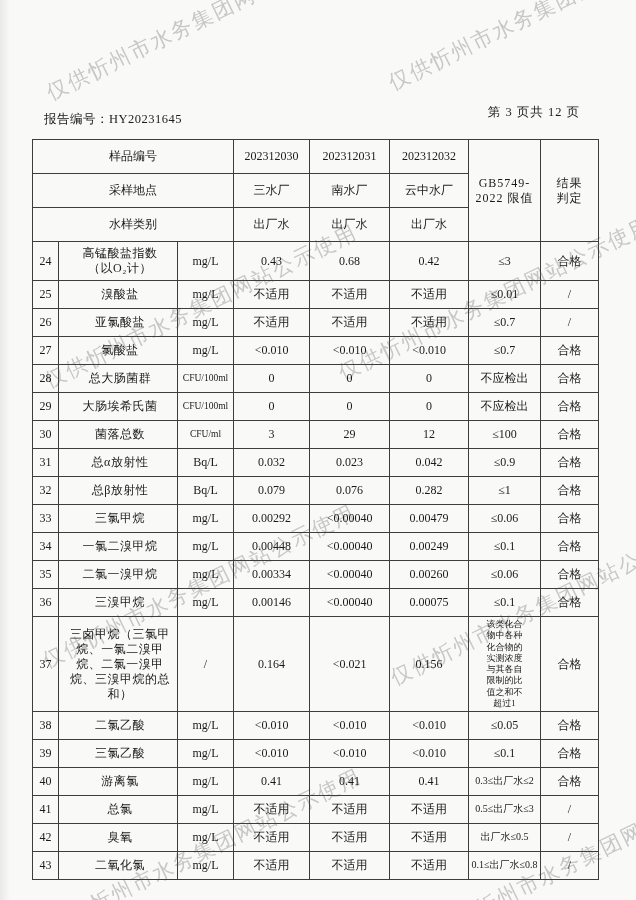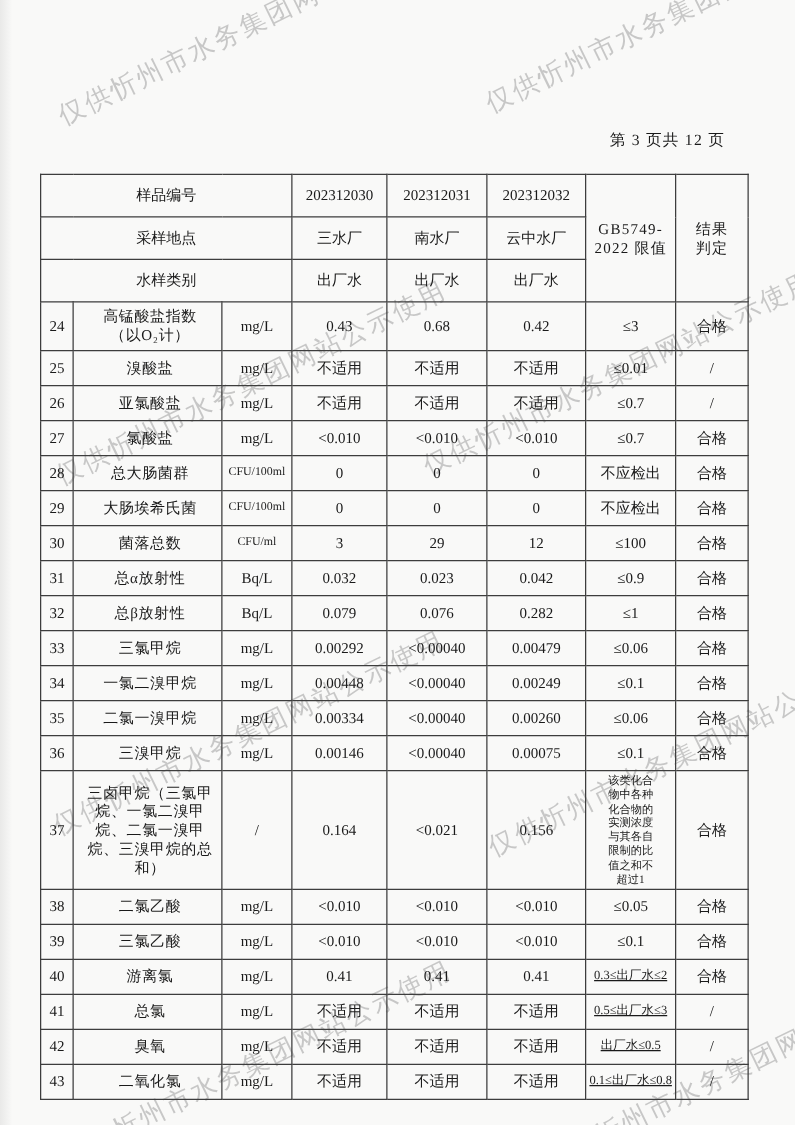--- a/index.html
+++ b/index.html
@@ -66,40 +66,41 @@
   thead td{height:25px;padding:1px 2px;}
   .c-no{padding-left:0;padding-right:0;}
   .c-param-name{
     text-align:center;
     padding-left:6px !important;
     white-space:pre-line;
     letter-spacing:0.5px;
   }
   .c-unit{font-size:12px;}
   .unit-small{font-size:9.5px !important;}
-  .limit-small{font-size:10px !important;letter-spacing:0;text-decoration:underline;}
+  .limit-small{font-size:10px !important;letter-spacing:0;}
   .limit-tiny{font-size:9px !important;line-height:1.2;padding:2px 14px !important;text-align:center;}
   .multi-line-head{white-space:pre-line;line-height:2.4;letter-spacing:1px;margin-left:40px;}
   .tall-row td{height:32px;}
   tbody td{height:19px;}
 </style>
 </head>
 <body>
 
 <div class="page">
 
   <div class="wm wm1">仅供忻州市水务集团网站公示使用</div>
   <div class="wm wm8">仅供忻州市水务集团网站公示使用</div>
   <div class="wm wm2">仅供忻州市水务集团网站公示使用</div>
   <div class="wm wm3">仅供忻州市水务集团网站公示使用</div>
   <div class="wm wm4">仅供忻州市水务集团网站公示使用</div>
   <div class="wm wm5">仅供忻州市水务集团网站公示使用</div>
   <div class="wm wm6">仅供忻州市水务集团网站公示使用</div>
   <div class="wm wm7">仅供忻州市水务集团网站公示使用</div>
 
+  <div class="report-no">报告编号：HY20231645</div>
   <div class="page-info">第 3 页共 12 页</div>
 
   <table class="report">
     <colgroup>
       <col style="width:26px">
         <col style="width:119px">
         <col style="width:56px">
       <col style="width:76px">
         <col style="width:80px">
         <col style="width:79px">

